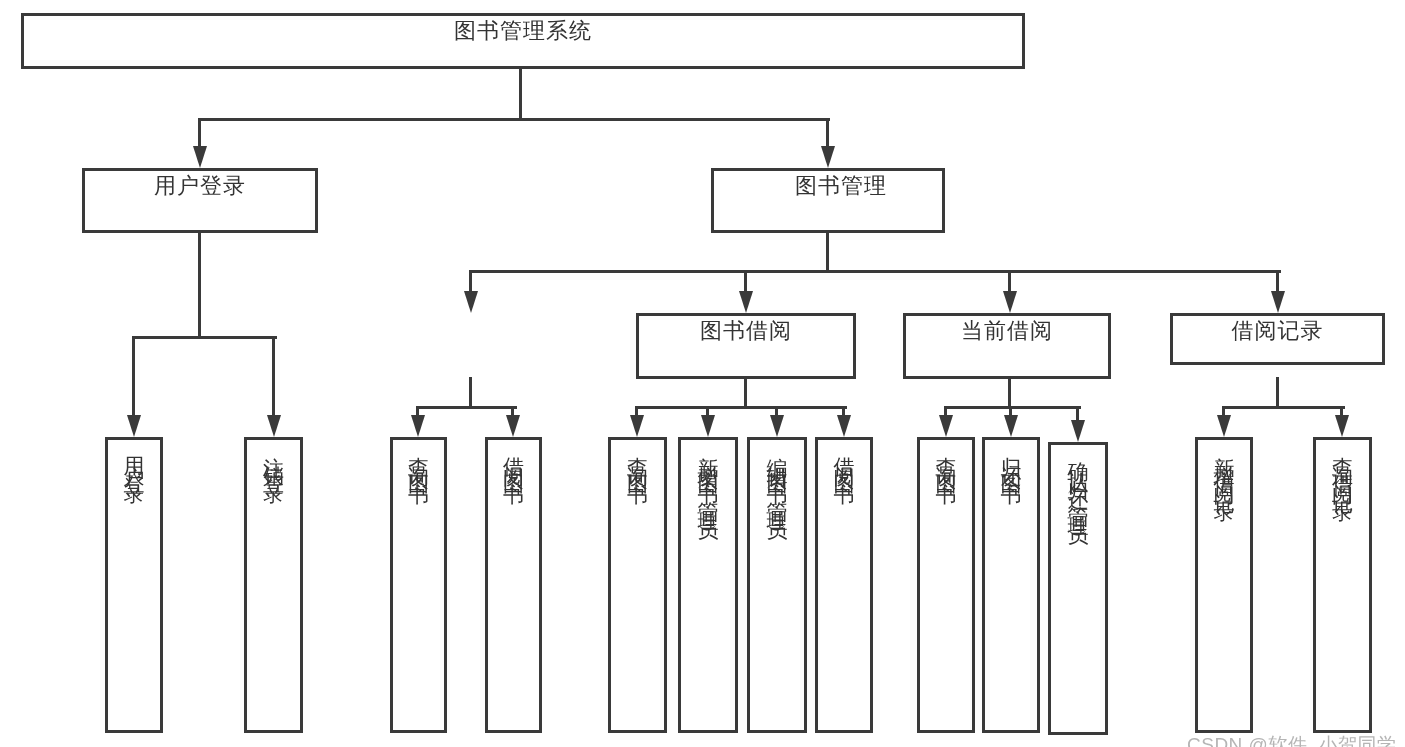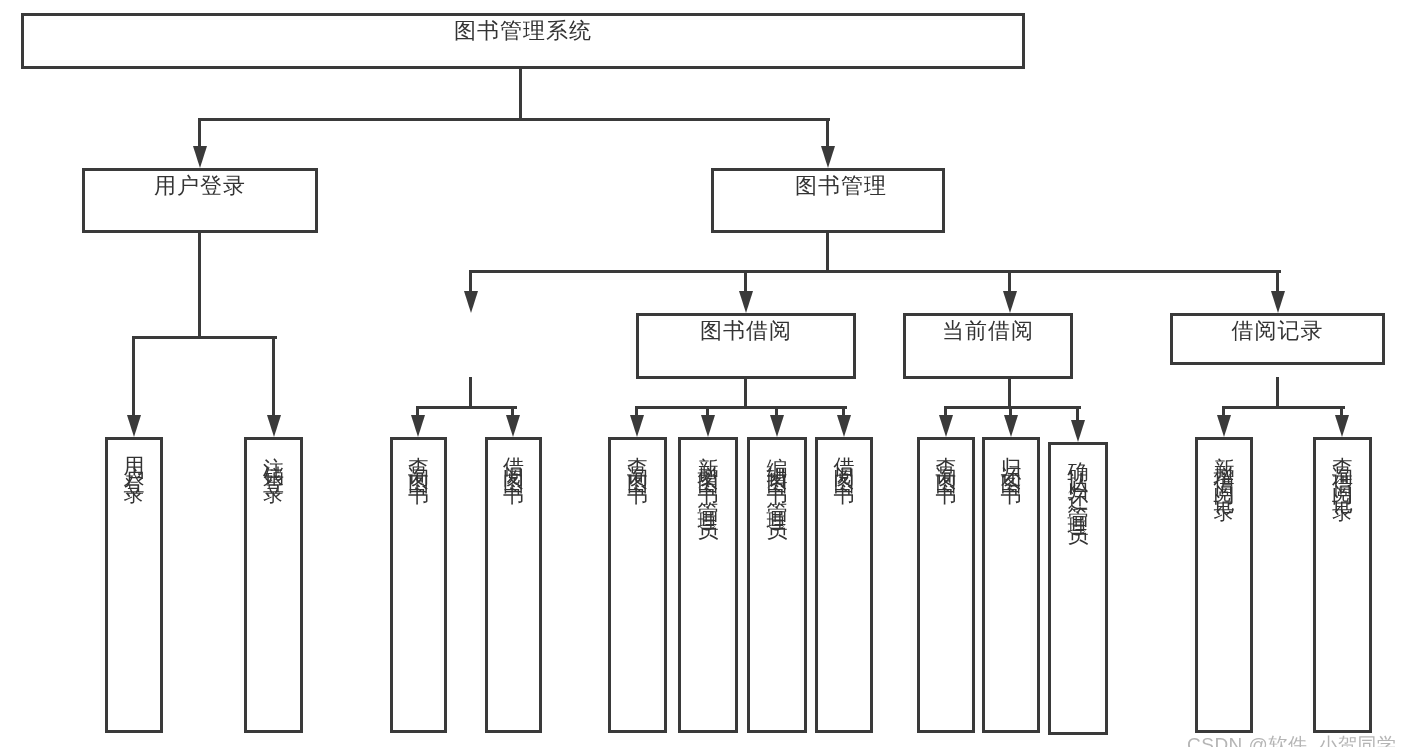--- a/index.html
+++ b/index.html
@@ -109,21 +109,21 @@
   <div class="node node-h" style="left:82px;top:168px;width:236px;height:65px;">
     <span>用户登录</span>
   </div>
   <div class="node node-h" style="left:711px;top:168px;width:234px;height:65px;padding-left:26px;">
     <span>图书管理</span>
   </div>
 
   <div class="node node-h" style="left:636px;top:313px;width:220px;height:66px;">
     <span>图书借阅</span>
   </div>
-  <div class="node node-h" style="left:903px;top:313px;width:170px;height:66px;font-family:Liberation Serif, serif;">
+  <div class="node node-h" style="left:903px;top:313px;width:208px;height:66px;font-family:Liberation Serif, serif;">
     <span>当前借阅</span>
   </div>
   <div class="node node-h" style="left:1170px;top:313px;width:215px;height:52px;">
     <span>借阅记录</span>
   </div>
 
   <div class="node node-v" style="left:105px;top:437px;width:58px;height:296px;">
     <span class="vlabel">用户登录</span>
   </div>
   <div class="node node-v" style="left:244px;top:437px;width:59px;height:296px;">

